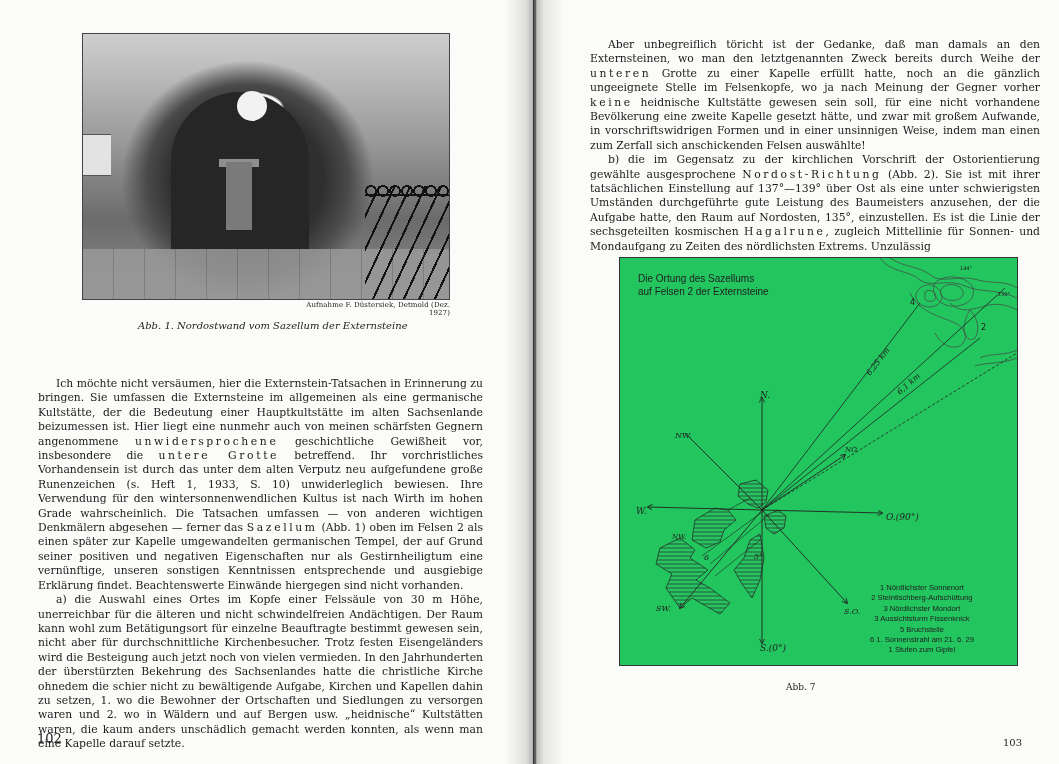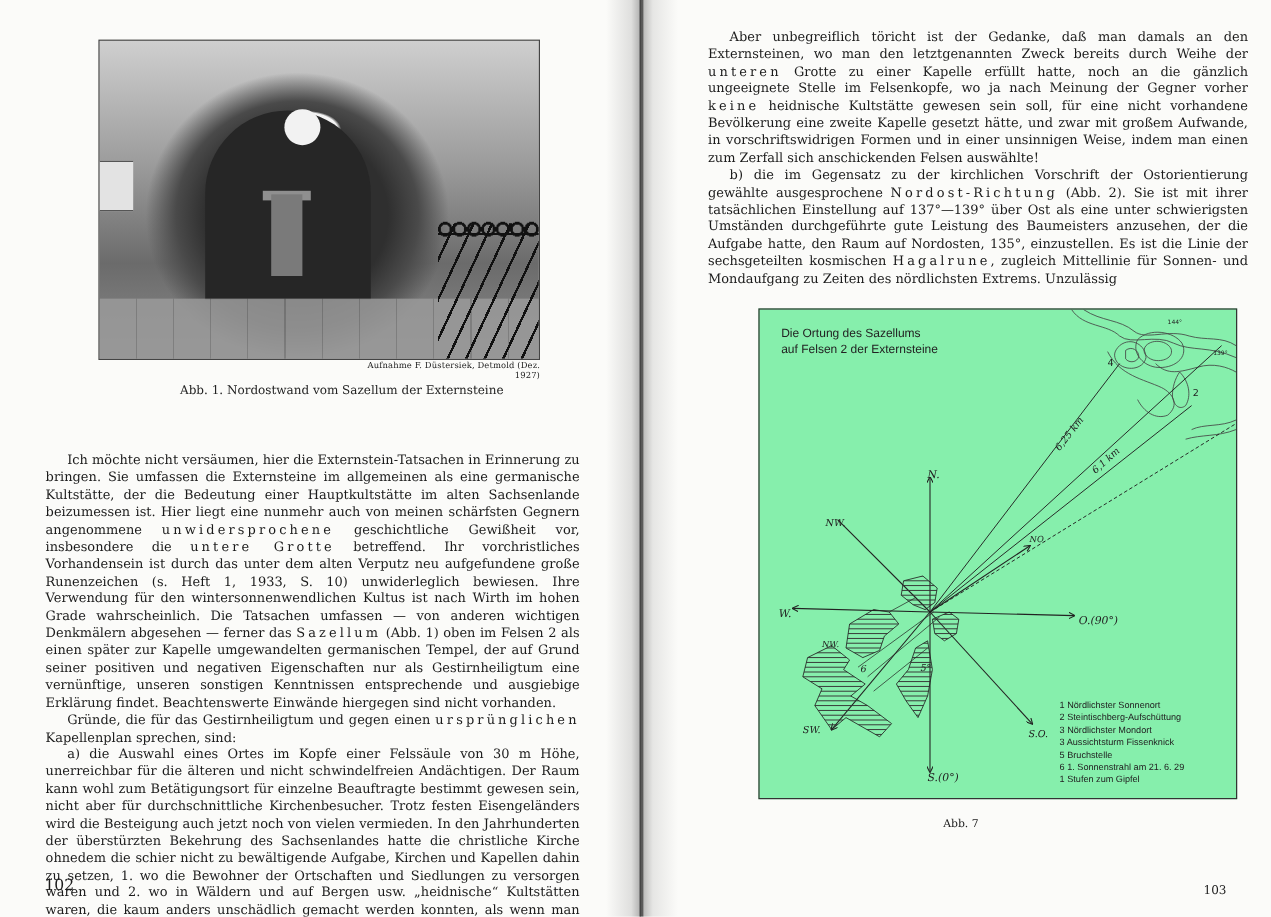--- a/index.html
+++ b/index.html
@@ -63,52 +63,52 @@
     position: absolute; right: 0; top: 150px; width: 84px; height: 14px;
     background: repeating-radial-gradient(circle at 6px 7px, transparent 0 4px, #111 4px 6px, transparent 6px 10px);
     background-size: 12px 14px;
   }
 
   .credit {
     position: absolute; left: 290px; top: 301px; width: 160px; text-align: right;
     font-size: 7px; letter-spacing: 0.1px; color: #222;
   }
   .fig1-caption {
-    position: absolute; left: 150px; top: 320px; font-size: 10px; color: #222;
+    position: absolute; left: 138px; top: 320px; font-size: 10px; color: #222; font-style: italic;
   }
 
   .body-text {
     position: absolute; font-size: 10.8px; line-height: 14.4px; text-align: justify;
     color: #1b1b1b; text-align-last: left;
   }
   .body-text p { margin: 0; }
   .body-text p.indent { text-indent: 18px; }
   .spaced { letter-spacing: 2.6px; }
 
   .left-text { left: 38px; top: 377px; width: 445px; }
   .page-num-left { position: absolute; left: 37px; top: 731px; font-size: 13px; }
 
-  .right-text { left: 590px; top: 24px; width: 450px; }
+  .right-text { left: 590px; top: 38px; width: 450px; }
   .page-num-right { position: absolute; left: 1003px; top: 737px; font-size: 10px; }
 
   
   .diagram {
-    position: absolute; left: 632px; top: 257px; width: 397px; height: 407px;
-    border: 1px solid #333; background: #86efac;
+    position: absolute; left: 619px; top: 257px; width: 397px; height: 407px;
+    border: 1px solid #333; background: #22c55e;
   }
   .diagram svg { position: absolute; left: 0; top: 0; }
   .diag-title {
     position: absolute; left: 18px; top: 14px; font-family: "Liberation Sans", sans-serif;
     font-size: 10px; line-height: 13px; color: #222;
   }
   .diag-legend {
     position: absolute; left: 250px; top: 325px; font-family: "Liberation Sans", sans-serif;
     font-size: 7.6px; line-height: 10.4px; color: #222;
   }
-  .diag-legend div { white-space: nowrap; }
+  .diag-legend div { white-space: nowrap; text-align: center; }
   .fig2-caption { position: absolute; left: 786px; top: 682px; font-size: 9px; color: #222; }
 </style>
 </head>
 <body>
 
 <div class="spread">
 
   <div class="page page-left"></div>
 
   <div class="photo">
@@ -120,21 +120,20 @@
     <div class="left-wall"></div>
     <div class="railing-top"></div>
     <div class="railing"></div>
   </div>
 
   <div class="credit">Aufnahme F. Düstersiek, Detmold (Dez. 1927)</div>
   <div class="fig1-caption">Abb. 1. Nordostwand vom Sazellum der Externsteine</div>
 
   <div class="body-text left-text">
     <p class="indent"><span>Ich möchte nicht versäumen, hier die Externstein-Tatsachen in Erinnerung zu bringen. Sie umfassen die Externsteine im allgemeinen als eine germanische Kultstätte, der die Bedeutung einer Hauptkultstätte im alten Sachsenlande beizumessen ist. Hier liegt eine nunmehr auch von meinen schärfsten Gegnern angenommene </span><span class="spaced">unwidersprochene</span><span> geschichtliche Gewißheit vor, insbesondere die </span><span class="spaced">untere Grotte</span><span> betreffend. Ihr vorchristliches Vorhandensein ist durch das unter dem alten Verputz neu aufgefundene große Runenzeichen (s. Heft 1, 1933, S. 10) unwiderleglich bewiesen. Ihre Verwendung für den wintersonnenwendlichen Kultus ist nach Wirth im hohen Grade wahrscheinlich. Die Tatsachen umfassen — von anderen wichtigen Denkmälern abgesehen — ferner das </span><span class="spaced">Sazellum</span><span> (Abb. 1) oben im Felsen 2 als einen später zur Kapelle umgewandelten germanischen Tempel, der auf Grund seiner positiven und negativen Eigenschaften nur als Gestirnheiligtum eine vernünftige, unseren sonstigen Kenntnissen entsprechende und ausgiebige Erklärung findet. Beachtenswerte Einwände hiergegen sind nicht vorhanden.</span></p>
-    <p class="indent"><span>Gründe, die für das Gestirnheiligtum und gegen einen </span><span class="spaced">ursprünglichen</span><span> Kapellenplan sprechen, sind:</span></p>
     <p class="indent"><span>a) die Auswahl eines Ortes im Kopfe einer Felssäule von 30 m Höhe, unerreichbar für die älteren und nicht schwindelfreien Andächtigen. Der Raum kann wohl zum Betätigungsort für einzelne Beauftragte bestimmt gewesen sein, nicht aber für durchschnittliche Kirchenbesucher. Trotz festen Eisengeländers wird die Besteigung auch jetzt noch von vielen vermieden. In den Jahrhunderten der überstürzten Bekehrung des Sachsenlandes hatte die christliche Kirche ohnedem die schier nicht zu bewältigende Aufgabe, Kirchen und Kapellen dahin zu setzen, 1. wo die Bewohner der Ortschaften und Siedlungen zu versorgen waren und 2. wo in Wäldern und auf Bergen usw. „heidnische“ Kultstätten waren, die kaum anders unschädlich gemacht werden konnten, als wenn man eine Kapelle darauf setzte.</span></p>
   </div>
 
   <div class="page-num-left">102</div>
 
   <div class="gutter"></div>
   <div class="gutter-line"></div>
 
   <div class="page page-right"></div>
 

